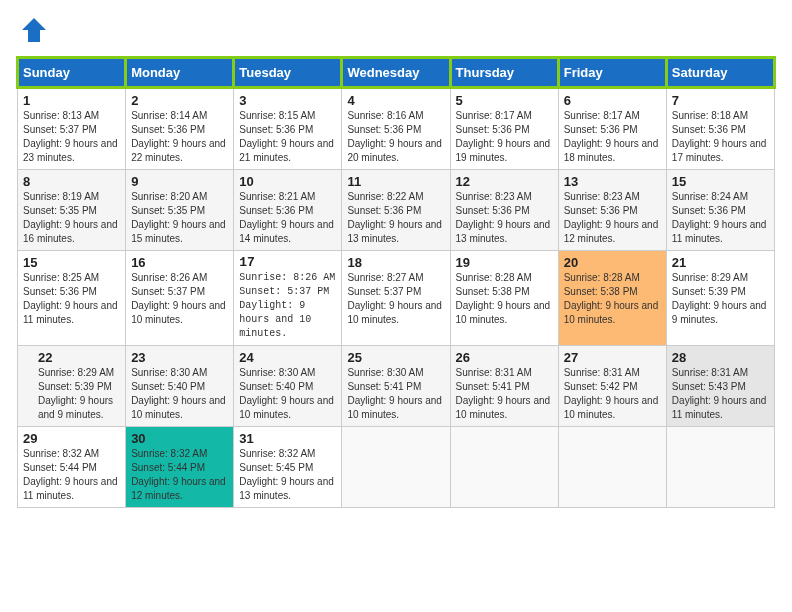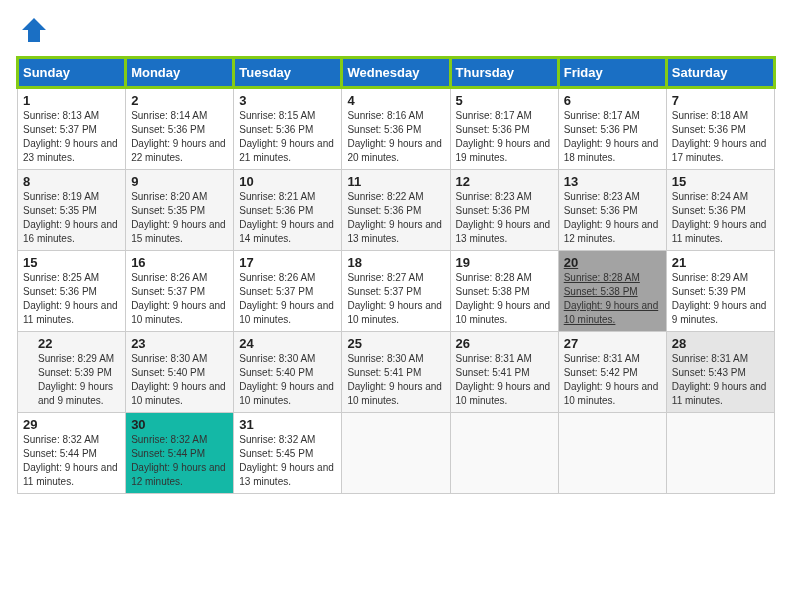--- a/index.html
+++ b/index.html
@@ -142,24 +142,24 @@
         <td style="background: rgb(245, 245, 245);"><span class="day-number">9</span><span class="day-info">Sunrise: 8:20 AM<br>Sunset: 5:35 PM<br>Daylight: 9 hours and 15 minutes.</span></td>
         <td style="background: rgb(245, 245, 245);"><span class="day-number">10</span><span class="day-info">Sunrise: 8:21 AM<br>Sunset: 5:36 PM<br>Daylight: 9 hours and 14 minutes.</span></td>
         <td style="background: rgb(245, 245, 245);"><span class="day-number">11</span><span class="day-info">Sunrise: 8:22 AM<br>Sunset: 5:36 PM<br>Daylight: 9 hours and 13 minutes.</span></td>
         <td style="background: rgb(245, 245, 245);"><span class="day-number">12</span><span class="day-info">Sunrise: 8:23 AM<br>Sunset: 5:36 PM<br>Daylight: 9 hours and 13 minutes.</span></td>
         <td style="background: rgb(245, 245, 245);"><span class="day-number">13</span><span class="day-info">Sunrise: 8:23 AM<br>Sunset: 5:36 PM<br>Daylight: 9 hours and 12 minutes.</span></td>
         <td style="background: rgb(245, 245, 245);"><span class="day-number">15</span><span class="day-info">Sunrise: 8:24 AM<br>Sunset: 5:36 PM<br>Daylight: 9 hours and 11 minutes.</span></td>
       </tr>
       <tr>
         <td style="background: rgb(255, 255, 255); border-radius: 23px;"><span class="day-number">15</span><span class="day-info">Sunrise: 8:25 AM<br>Sunset: 5:36 PM<br>Daylight: 9 hours and 11 minutes.</span></td>
         <td style="background: rgb(255, 255, 255);"><span class="day-number">16</span><span class="day-info">Sunrise: 8:26 AM<br>Sunset: 5:37 PM<br>Daylight: 9 hours and 10 minutes.</span></td>
-        <td style="background: rgb(255, 255, 255);"><span class="day-number">17</span><span class="day-info">Sunrise: 8:26 AM<br>Sunset: 5:37 PM<br>Daylight: 9 hours and 10 minutes.</span></td>
+        <td style="background: rgb(255, 255, 255); font-family: Liberation Mono, monospace;"><span class="day-number">17</span><span class="day-info">Sunrise: 8:26 AM<br>Sunset: 5:37 PM<br>Daylight: 9 hours and 10 minutes.</span></td>
         <td style="background: rgb(255, 255, 255);"><span class="day-number">18</span><span class="day-info">Sunrise: 8:27 AM<br>Sunset: 5:37 PM<br>Daylight: 9 hours and 10 minutes.</span></td>
         <td style="background: rgb(255, 255, 255);"><span class="day-number">19</span><span class="day-info">Sunrise: 8:28 AM<br>Sunset: 5:38 PM<br>Daylight: 9 hours and 10 minutes.</span></td>
-        <td style="background: #a3a3a3; text-decoration: underline;"><span class="day-number">20</span><span class="day-info">Sunrise: 8:28 AM<br>Sunset: 5:38 PM<br>Daylight: 9 hours and 10 minutes.</span></td>
+        <td style="background: #fdba74;"><span class="day-number">20</span><span class="day-info">Sunrise: 8:28 AM<br>Sunset: 5:38 PM<br>Daylight: 9 hours and 10 minutes.</span></td>
         <td style="background: rgb(255, 255, 255); margin-left: 20px;"><span class="day-number">21</span><span class="day-info">Sunrise: 8:29 AM<br>Sunset: 5:39 PM<br>Daylight: 9 hours and 9 minutes.</span></td>
       </tr>
       <tr>
         <td style="background: rgb(245, 245, 245); padding-left: 20px;"><span class="day-number">22</span><span class="day-info">Sunrise: 8:29 AM<br>Sunset: 5:39 PM<br>Daylight: 9 hours and 9 minutes.</span></td>
         <td style="background: rgb(245, 245, 245);"><span class="day-number">23</span><span class="day-info">Sunrise: 8:30 AM<br>Sunset: 5:40 PM<br>Daylight: 9 hours and 10 minutes.</span></td>
         <td style="background: rgb(245, 245, 245);"><span class="day-number">24</span><span class="day-info">Sunrise: 8:30 AM<br>Sunset: 5:40 PM<br>Daylight: 9 hours and 10 minutes.</span></td>
         <td style="background: rgb(245, 245, 245); margin-left: 12px;"><span class="day-number">25</span><span class="day-info">Sunrise: 8:30 AM<br>Sunset: 5:41 PM<br>Daylight: 9 hours and 10 minutes.</span></td>
         <td style="background: rgb(245, 245, 245);"><span class="day-number">26</span><span class="day-info">Sunrise: 8:31 AM<br>Sunset: 5:41 PM<br>Daylight: 9 hours and 10 minutes.</span></td>
         <td style="background: rgb(245, 245, 245);"><span class="day-number">27</span><span class="day-info">Sunrise: 8:31 AM<br>Sunset: 5:42 PM<br>Daylight: 9 hours and 10 minutes.</span></td>
         <td style="background: #e5e5e5;"><span class="day-number">28</span><span class="day-info">Sunrise: 8:31 AM<br>Sunset: 5:43 PM<br>Daylight: 9 hours and 11 minutes.</span></td>

